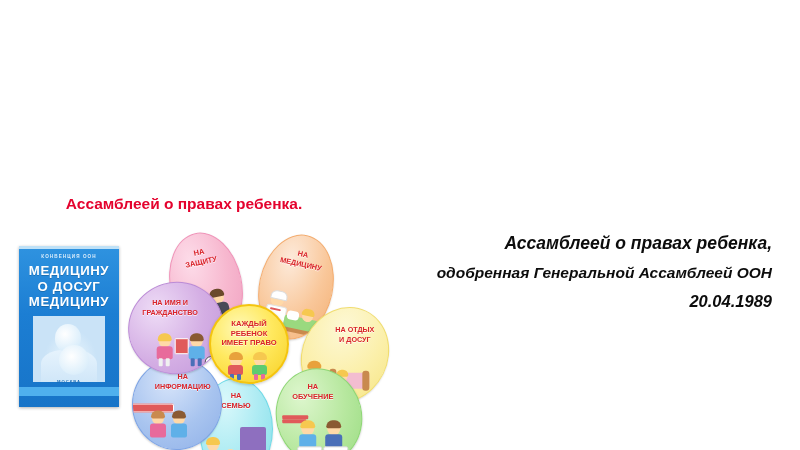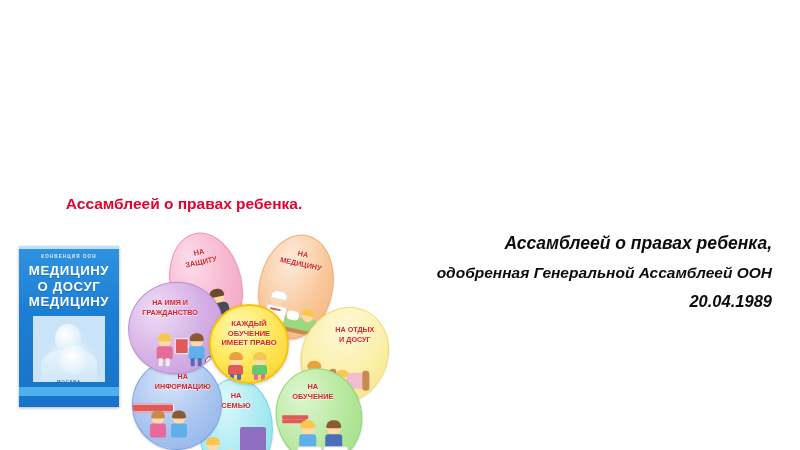--- a/index.html
+++ b/index.html
@@ -383,21 +383,21 @@
           <div class="bd" style="left:2px; top:11px; width:16px; height:13px; background:#5fb0e8;"></div>
           <div class="lg" style="left:4px; top:23px; width:4px; height:8px; background:#4a6fb8;"></div>
           <div class="lg" style="left:11px; top:23px; width:4px; height:8px; background:#4a6fb8;"></div>
         </div>
         <div class="hd" style="position:absolute; left:70px; bottom:0; width:10px; height:10px; border-radius:50%; background:#ffffff; border:1px solid #555;"></div>
       </div>
     </div>
 
     <div id="core">
       <div class="clabel">КАЖДЫЙ
-ОБУЧЕНИЕ
+РЕБЕНОК
 ИМЕЕТ ПРАВО</div>
       <div class="fig" style="left:16px; bottom:2px; width:20px; height:26px;">
         <div class="hd" style="left:3px; top:0; width:12px; height:12px; background:#ffd9a8;"></div>
         <div class="hd" style="left:2px; top:-2px; width:14px; height:8px; background:#e8a23c; border-radius:7px 7px 2px 2px;"></div>
         <div class="bd" style="left:1px; top:11px; width:15px; height:10px; background:#e05a5a;"></div>
         <div class="lg" style="left:3px; top:20px; width:4px; height:6px; background:#4a6fb8;"></div>
         <div class="lg" style="left:10px; top:20px; width:4px; height:6px; background:#4a6fb8;"></div>
       </div>
       <div class="fig" style="left:40px; bottom:2px; width:20px; height:26px;">
         <div class="hd" style="left:3px; top:0; width:12px; height:12px; background:#ffd9a8;"></div>

